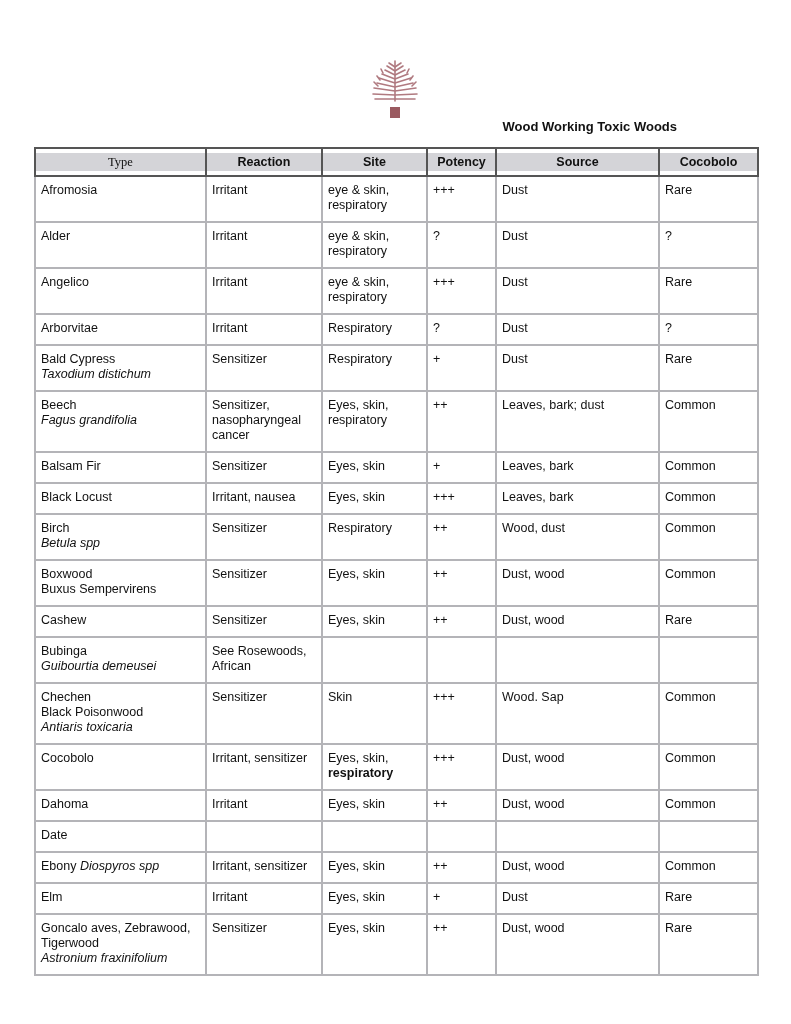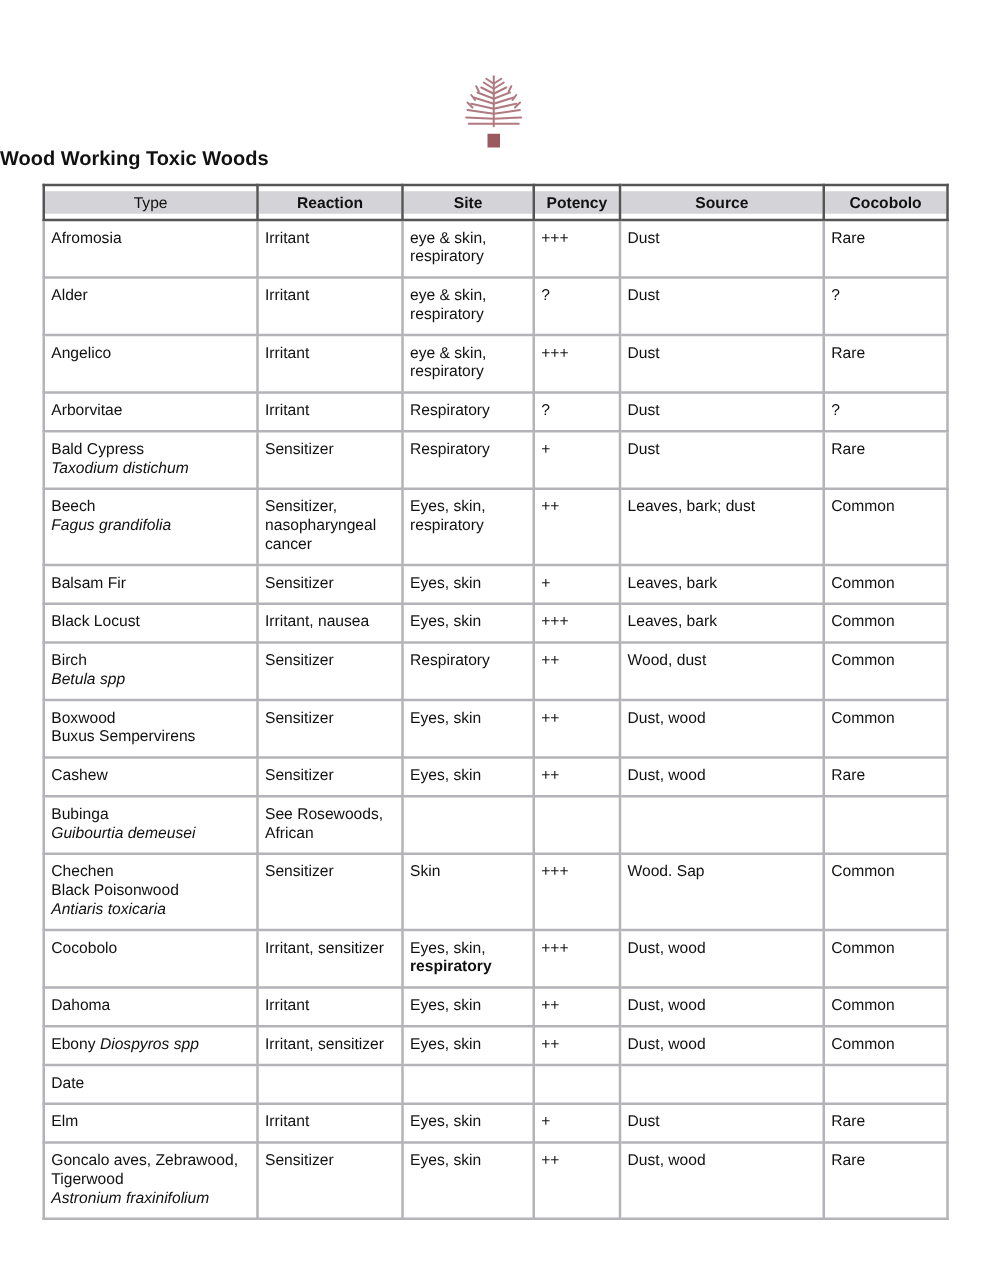--- a/index.html
+++ b/index.html
@@ -1,34 +1,34 @@
 <!DOCTYPE html>
 <html><head>
 <meta charset="utf-8">
 <style>
   html, body { margin: 0; padding: 0; background: #ffffff; }
   body { width: 791px; height: 1024px; position: relative; font-family: "Liberation Sans", sans-serif; color: #111; }
   .logo { position: absolute; left: 369px; top: 57px; width: 52px; height: 62px; }
-  .title { position: absolute; left: 0; width: 677px; top: 119px; text-align: left; font-weight: bold; font-size: 16px; }
+  .title { position: absolute; left: 0; width: 677px; top: 119px; text-align: right; font-weight: bold; font-size: 13px; }
   table.grid {
     position: absolute; left: 34px; top: 147px; width: 723px;
     border-collapse: collapse; table-layout: fixed; font-size: 12.5px;
   }
   table.grid col.c1 { width: 171px; }
   table.grid col.c2 { width: 116px; }
   table.grid col.c3 { width: 105px; }
   table.grid col.c4 { width: 69px; }
   table.grid col.c5 { width: 163px; }
   table.grid col.c6 { width: 99px; }
   th {
     height: 26px; padding: 0; font-weight: bold; font-size: 12.5px;
     border: 2px solid #555; background: #fff; text-align: center; vertical-align: middle;
   }
   th .band { display: block; background: #d4d4d8; margin: 3px 0; padding: 2px 0; line-height: 14px; }
-  th.first .band { font-weight: normal; }
+  th.first .band { font-weight: normal; font-family: Liberation Serif, serif; }
   td {
     border: 2px solid #b4b4b8; padding: 6px 5px 8px 5px; vertical-align: top;
     line-height: 15px;
   }
   .it { font-style: italic; }
   .b { font-weight: bold; }
   .line { display: block; }
 </style>
 </head>
 <body>
@@ -265,39 +265,39 @@
         <td>Irritant</td>
         <td>
           <span class="line">Eyes, skin</span>
         </td>
         <td>++</td>
         <td>Dust, wood</td>
         <td>Common</td>
       </tr>
       <tr>
         <td>
+          <span class="line">Date</span>
+        </td>
+        <td></td>
+        <td></td>
+        <td></td>
+        <td></td>
+        <td></td>
+      </tr>
+      <tr>
+        <td>
           <span class="line">Ebony <span class="it">Diospyros spp</span></span>
         </td>
         <td>Irritant, sensitizer</td>
         <td>
           <span class="line">Eyes, skin</span>
         </td>
         <td>++</td>
         <td>Dust, wood</td>
         <td>Common</td>
-      </tr>
-      <tr>
-        <td>
-          <span class="line">Date</span>
-        </td>
-        <td></td>
-        <td></td>
-        <td></td>
-        <td></td>
-        <td></td>
       </tr>
       <tr>
         <td>
           <span class="line">Elm</span>
         </td>
         <td>Irritant</td>
         <td>
           <span class="line">Eyes, skin</span>
         </td>
         <td>+</td>

